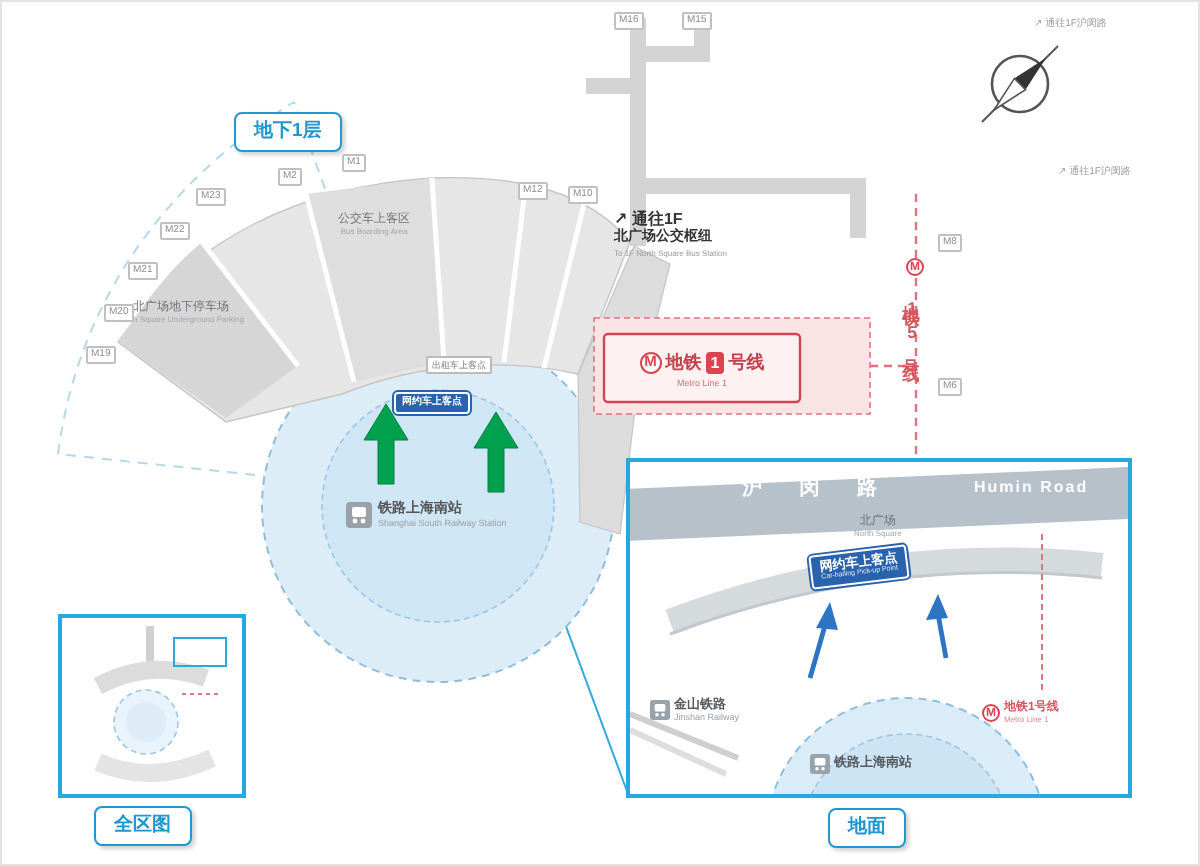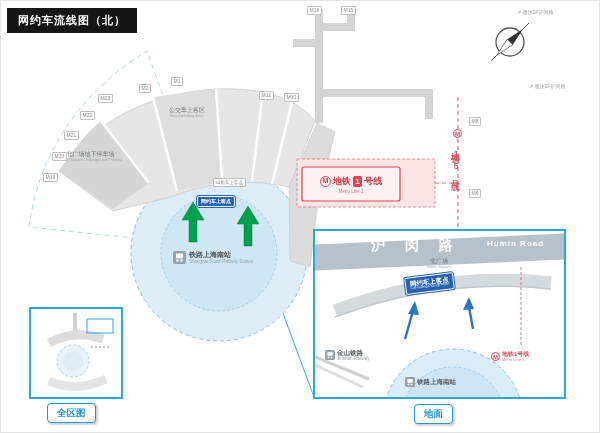--- a/index.html
+++ b/index.html
@@ -35,21 +35,21 @@
   .metro-logo{display:inline-flex;width:11px;height:11px;border-radius:50%;border:1.2px solid #dd434e;
     color:#dd434e;font-size:7.5px;font-weight:bold;align-items:center;justify-content:center;
     background:#fff;box-sizing:border-box;line-height:1;}
   .metro-logo.sm{width:9px;height:9px;font-size:6px;border-width:1px;}
   .line-num{background:#dd434e;color:#fff;font-size:8px;font-weight:bold;padding:0 2.5px;
     border-radius:2px;line-height:11px;}
   .metro1-en{font-size:4.5px;color:#d2737b;}
   .v-metro{writing-mode:vertical-rl;text-orientation:upright;color:#d6565f;font-weight:bold;
     font-size:8.5px;letter-spacing:2px;}
   .inset{position:absolute;background:#fff;border:2px solid #29a8df;box-sizing:border-box;overflow:hidden;}
-  .road-zh{color:#fff;font-weight:bold;font-size:14px;letter-spacing:8px;}
+  .road-zh{color:#fff;font-weight:bold;font-size:10px;letter-spacing:8px;}
   .road-en{color:#fff;font-weight:bold;font-size:8px;letter-spacing:1px;}
   .sign-blue.inset-sign{font-size:6.5px;padding:2px 4px;text-align:center;}
   .sign-blue.inset-sign .en{display:block;font-size:3.5px;font-weight:normal;opacity:.85;}
   .mini-label{display:flex;align-items:center;gap:2px;}
   .mini-label .col{line-height:1.15;}
   .mini-label .zh{font-size:6.5px;font-weight:bold;color:#565b60;}
   .mini-label .en{font-size:4.5px;color:#9aa0a5;font-weight:normal;}
   .metro-chip{display:flex;align-items:center;gap:2px;}
   .metro-chip .col{line-height:1.15;}
   .metro-chip .zh{font-size:6px;font-weight:bold;color:#d6565f;}
@@ -115,23 +115,28 @@
     </g>
 
     <g transform="translate(509,41)">
       <line x1="-19" y1="19" x2="19" y2="-19" stroke="#555" stroke-width="1"></line>
       <circle r="14" fill="#ffffff" fill-opacity="0" stroke="#555" stroke-width="1.3"></circle>
       <polygon points="13,-13 2.8,2.8 -2.8,-2.8" fill="#333"></polygon>
       <polygon points="-13,13 2.8,2.8 -2.8,-2.8" fill="#fff" stroke="#555" stroke-width="0.8"></polygon>
     </g>
   </svg>
 
-  <div class="title-box">网约车流线图（北）</div>
-
-
+
+  <div class="pill" style="left:116px;top:55px;">地下1层</div>
+
+  <div class="abs to1f" style="left:306px;top:104px;">
+    <div class="r1"><span>↗ </span><span>通往1F</span></div>
+    <div class="r2">北广场公交枢纽</div>
+    <div class="en">To 1F North Square Bus Station</div>
+  </div>
 
   <div class="abs zone-label" style="left:168px;top:106px;">
     <div class="zh">公交车上客区</div>
     <div class="en">Bus Boarding Area</div>
   </div>
 
   <div class="abs zone-label" style="left:58px;top:150px;">
     <div class="zh">北广场地下停车场</div>
     <div class="en">North Square Underground Parking</div>
   </div>

